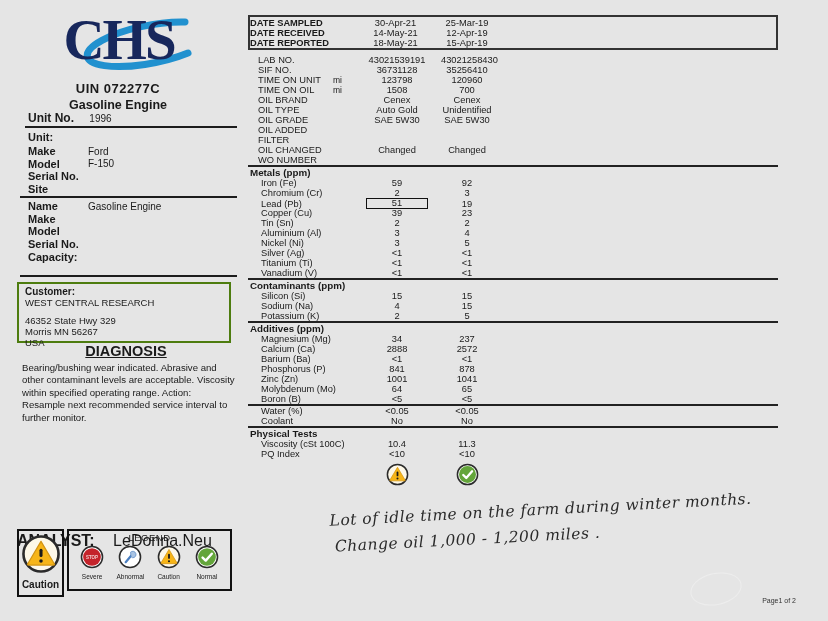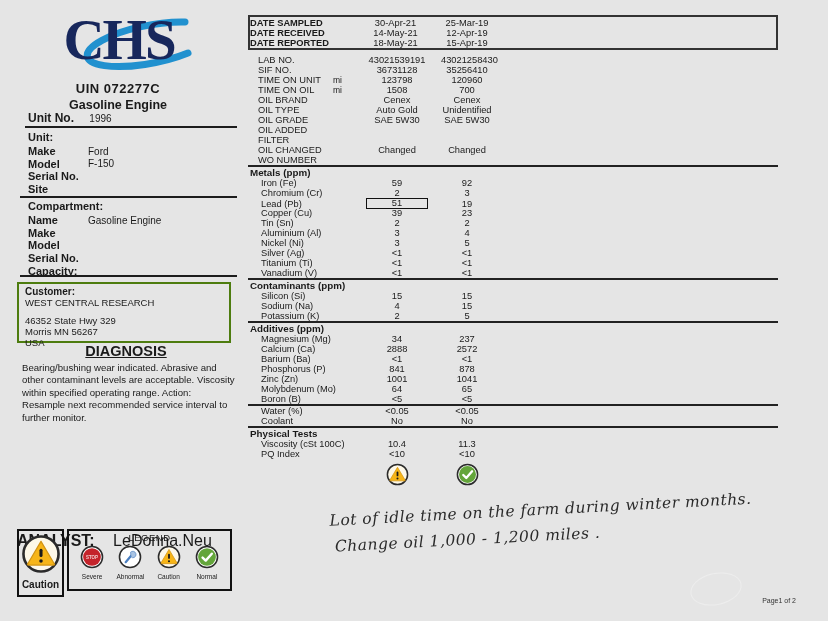--- a/index.html
+++ b/index.html
@@ -114,21 +114,20 @@
       </div>
       <div class="kvrow">
         <span class="kl">Site</span>
         <span class="kv"></span>
       </div>
     </div>
 
   <div class="hline" style="left:20px; top:196px; width:217px;"></div>
 
   <div class="kvblock" style="top:200px;" id="compartment-info">
-    <div class="sect">Compartment:</div>
   <div class="kvrow">
         <span class="kl">Name</span>
         <span class="kv">Gasoline Engine</span>
       </div>
       <div class="kvrow">
         <span class="kl">Make</span>
         <span class="kv"></span>
       </div>
       <div class="kvrow">
         <span class="kl">Model</span>

